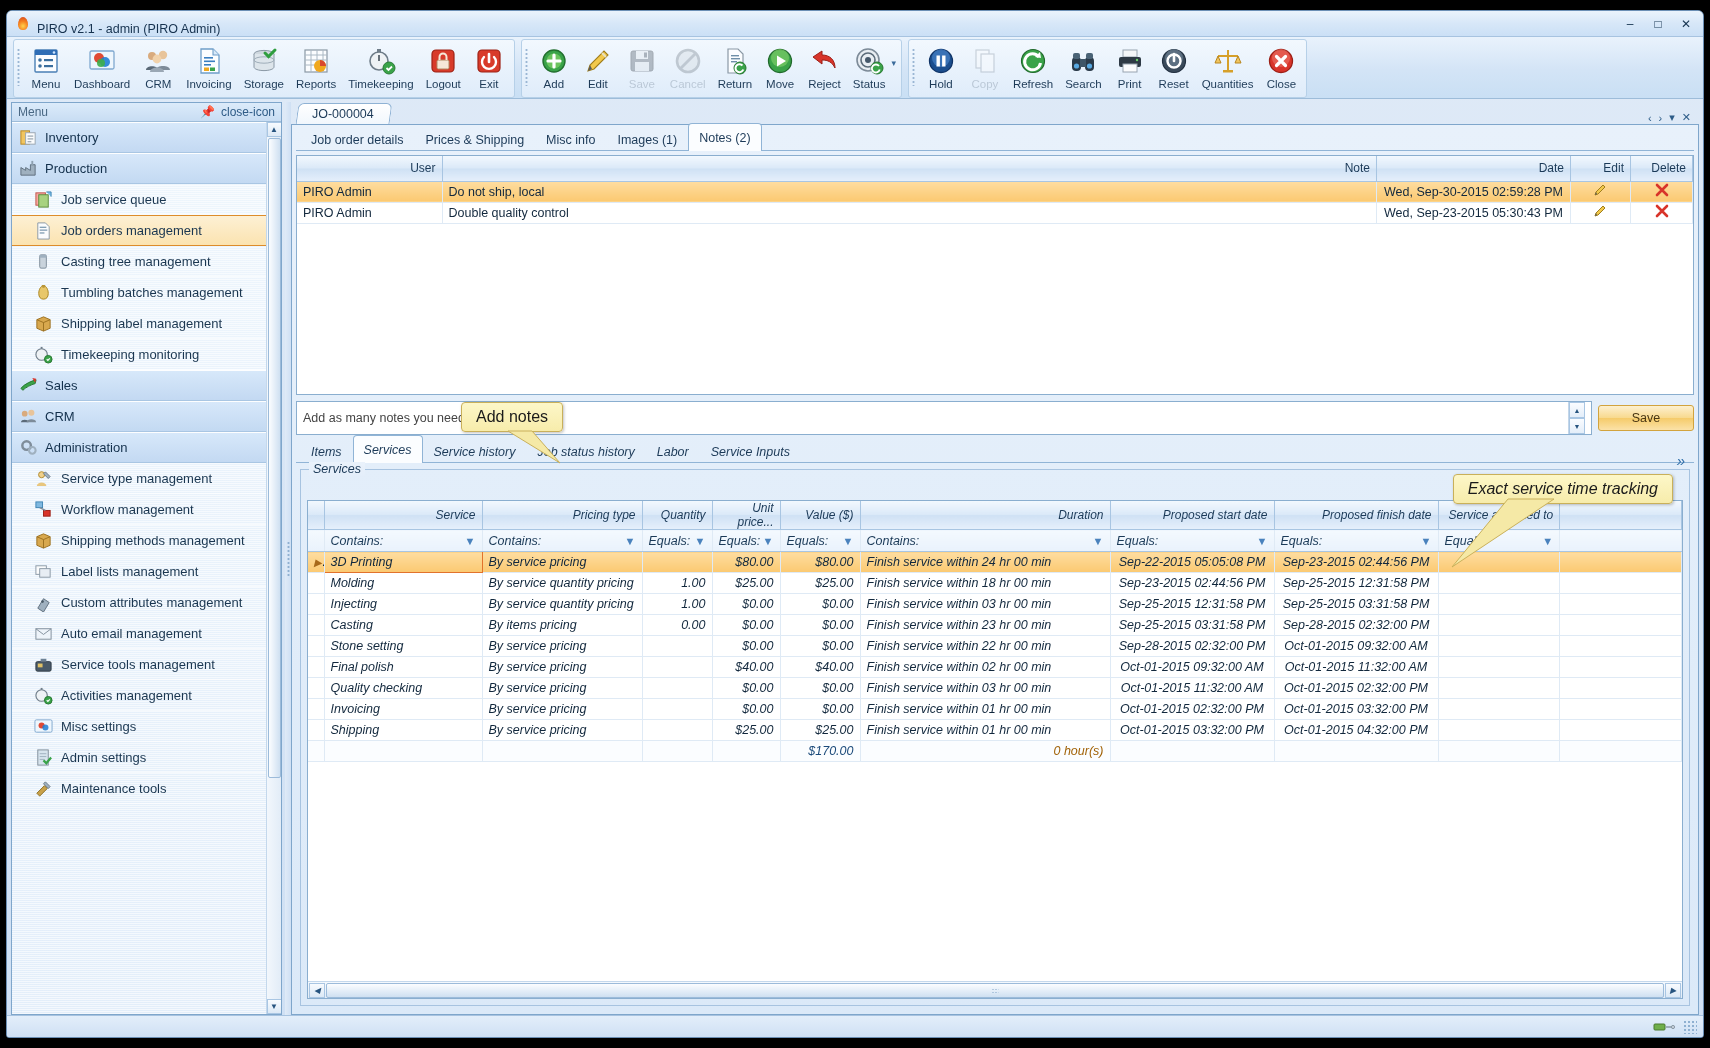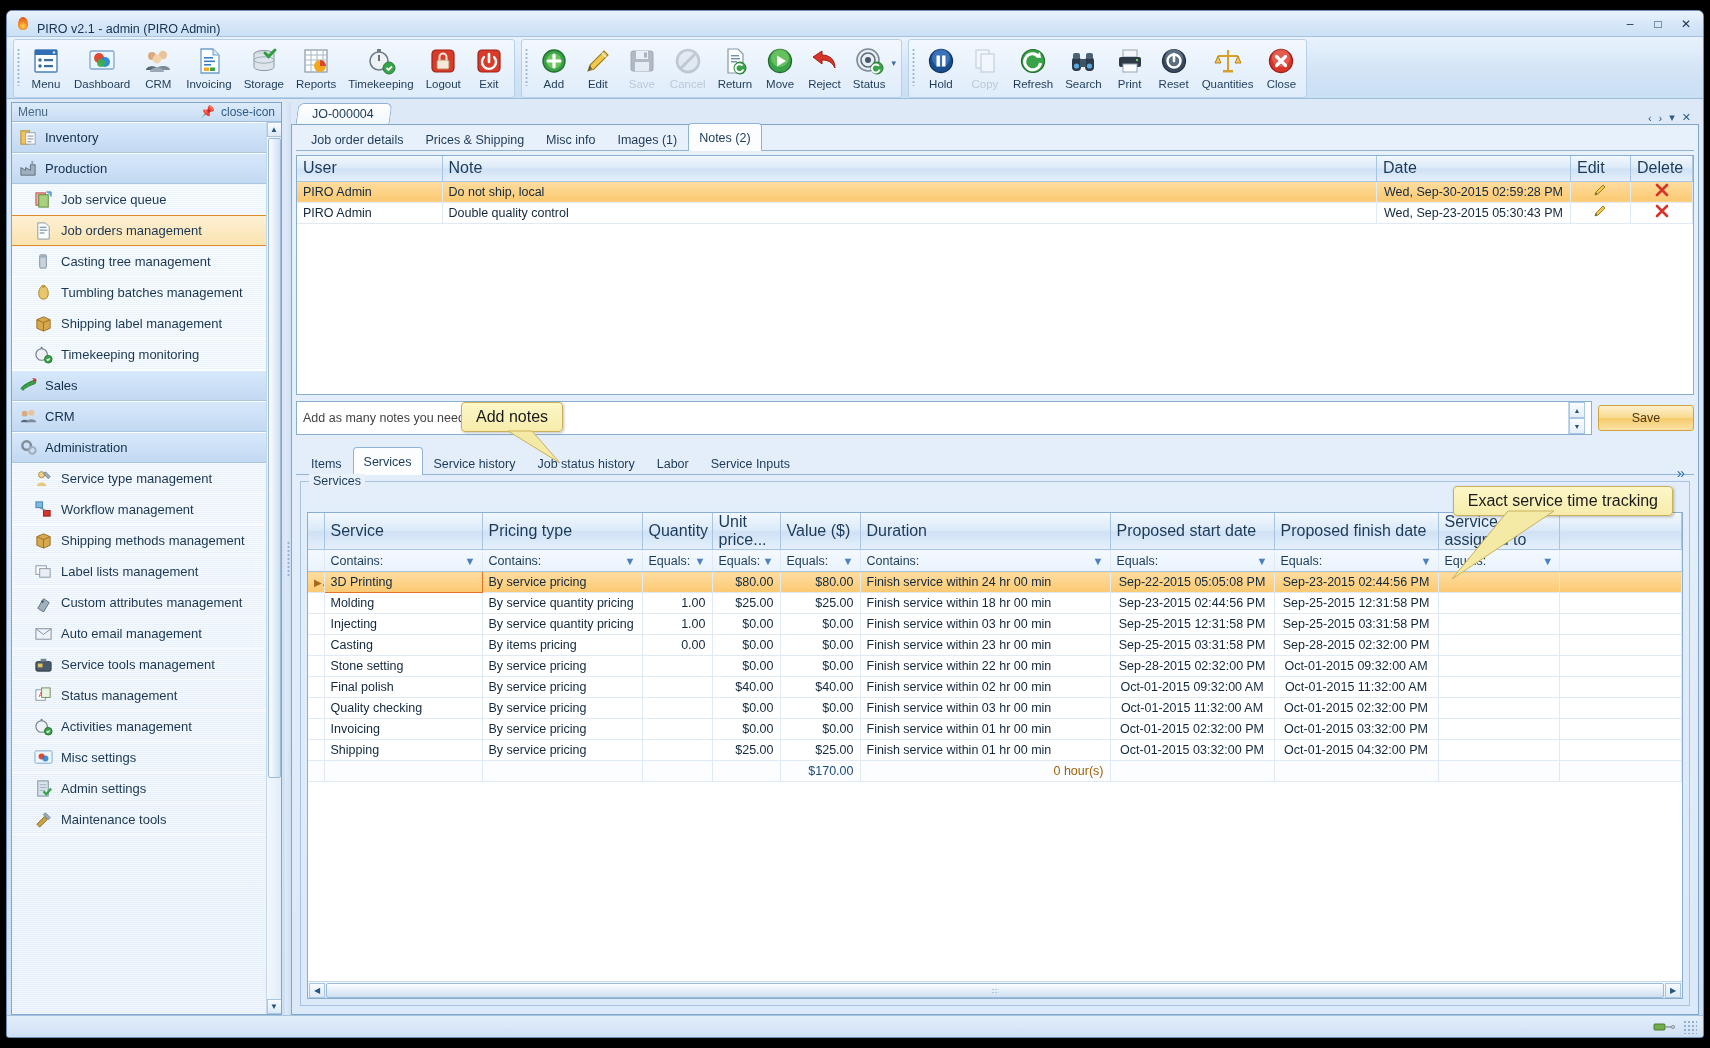--- a/index.html
+++ b/index.html
@@ -216,23 +216,23 @@
   
   .grid-wrap {
     background: #fff; border: 1px solid #8aaecf;
     display: flex; flex-direction: column; min-height: 0;
   }
   table.grid { border-collapse: collapse; width: 100%; table-layout: fixed; }
   table.grid th {
     background: linear-gradient(180deg,#f2f8fe 0%,#dbe9f8 48%,#cfe1f4 52%,#e5effb 100%);
     border: 1px solid #a8c5e2;
     border-top: none; border-left: none;
-    font-weight: normal; font-size: 16px; color: #1b3a58;
+    font-weight: normal; font-size: 12px; color: #1b3a58;
     height: 25px; padding: 0 6px;
-    text-align: left;
+    text-align: right;
   }
   table.grid td {
     border-right: 1px solid #dfeaf5;
     border-bottom: 1px solid #dfeaf5;
     height: 21px; padding: 0 6px;
     font-size: 12.5px; color: #12283d;
     white-space: nowrap; overflow: hidden; text-overflow: ellipsis;
   }
   tr.sel td { background: linear-gradient(180deg,#fedda0 0%,#fbc971 100%); }
   tr.filter-row td {
@@ -276,21 +276,21 @@
     border: 1px solid #a9c6e3; font-size: 7px; color: #27547f;
   }
   .save-btn {
     width: 96px; height: 26px; align-self: center;
     background: linear-gradient(180deg,#fdf0cf 0%,#f8d98d 50%,#f5cb6a 51%,#fbe2a8 100%);
     border: 1px solid #d2a33d; border-radius: 3px;
     display: flex; align-items: center; justify-content: center;
     font-size: 12.5px; color: #4a3713;
   }
   
-  .services-panel { flex: 1; display: flex; flex-direction: column; min-height: 0; margin-top: 16px; }
+  .services-panel { flex: 1; display: flex; flex-direction: column; min-height: 0; margin-top: 4px; font-style: italic; }
   .group-box {
     flex: 1; min-height: 0;
     border: 1px solid #a7c3e0;
     margin: 6px 4px 4px 4px;
     padding: 8px 6px 6px 6px;
     position: relative;
     display: flex; flex-direction: column;
   }
   .group-box > legend {
     position: absolute; top: -8px; left: 8px;
@@ -798,28 +798,20 @@
                 </svg></span>
               <span>Auto email management</span>
             </div>
             <div class="sb-item">
               <span class="sb-ico"><svg width="19" height="19" viewBox="0 0 20 20">
                   <rect x="2" y="7" width="16" height="10" rx="1.5" fill="#4a5a68" stroke="#2c3843"></rect>
                   <rect x="7" y="4" width="6" height="3" fill="#6f8294"></rect>
                   <rect x="4" y="9" width="5" height="4" fill="#e0c167"></rect>
                 </svg></span>
               <span>Service tools management</span>
-            </div>
-            <div class="sb-item">
-              <span class="sb-ico"><svg width="19" height="19" viewBox="0 0 20 20">
-                  <rect x="2" y="4" width="10" height="11" fill="#fbfcfd" stroke="#8a98a5"></rect>
-                  <text x="5" y="12" font-size="7" fill="#d8342a">A</text>
-                  <rect x="8" y="2" width="9" height="10" fill="#eaf3e4" stroke="#6f8f5a"></rect>
-                </svg></span>
-              <span>Status management</span>
             </div>
             <div class="sb-item">
               <span class="sb-ico"><svg width="19" height="19" viewBox="0 0 20 20">
                   <circle cx="8" cy="10" r="6" fill="#eef2f5" stroke="#6f7d89" stroke-width="1.2"></circle>
                   <rect x="7" y="2" width="2" height="2" fill="#6f7d89"></rect>
                   <circle cx="15" cy="15" r="4" fill="#3aa349" stroke="#27752f"></circle>
                   <path d="M13.4 15l1.2 1.2 2-2.2" stroke="#fff" stroke-width="1.2" fill="none"></path>
                 </svg></span>
               <span>Activities management</span>
             </div>

